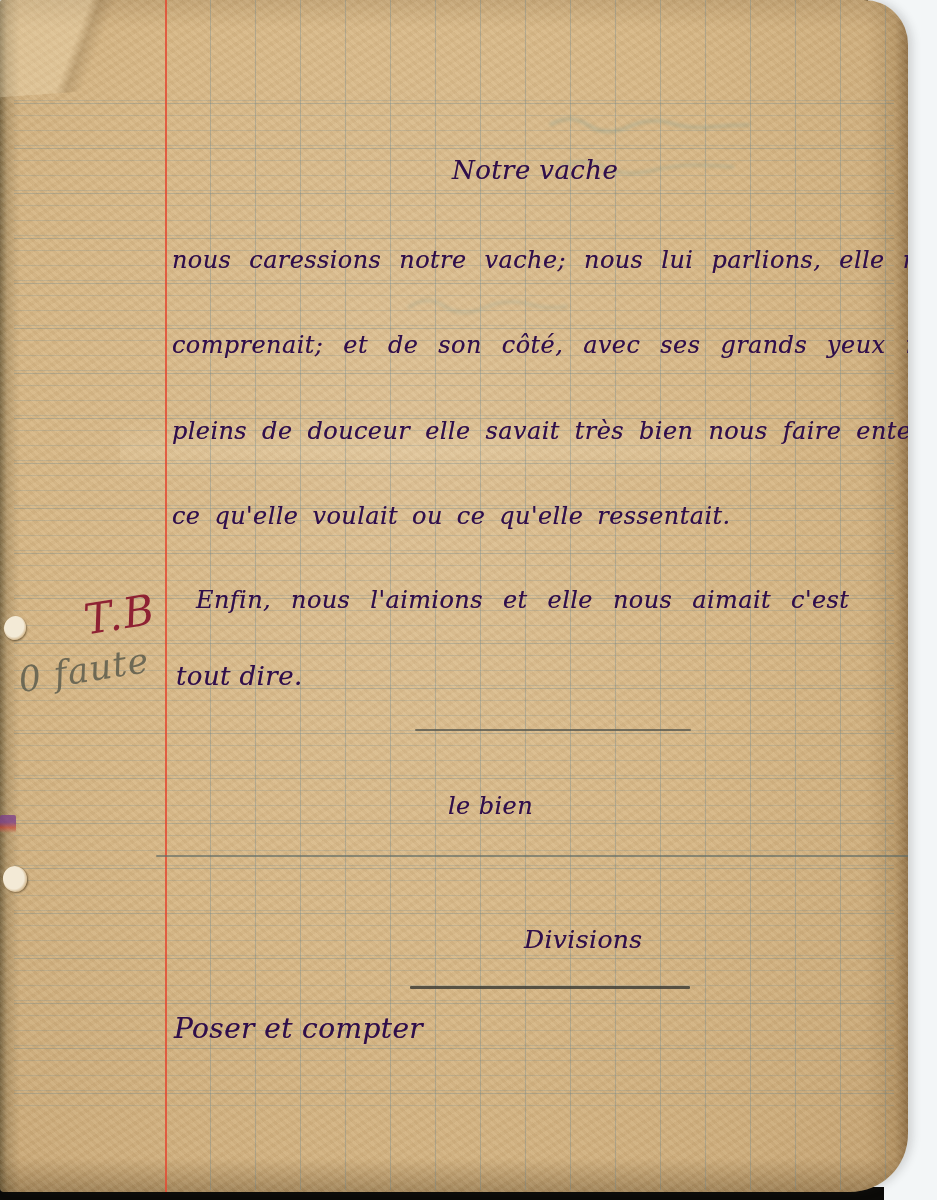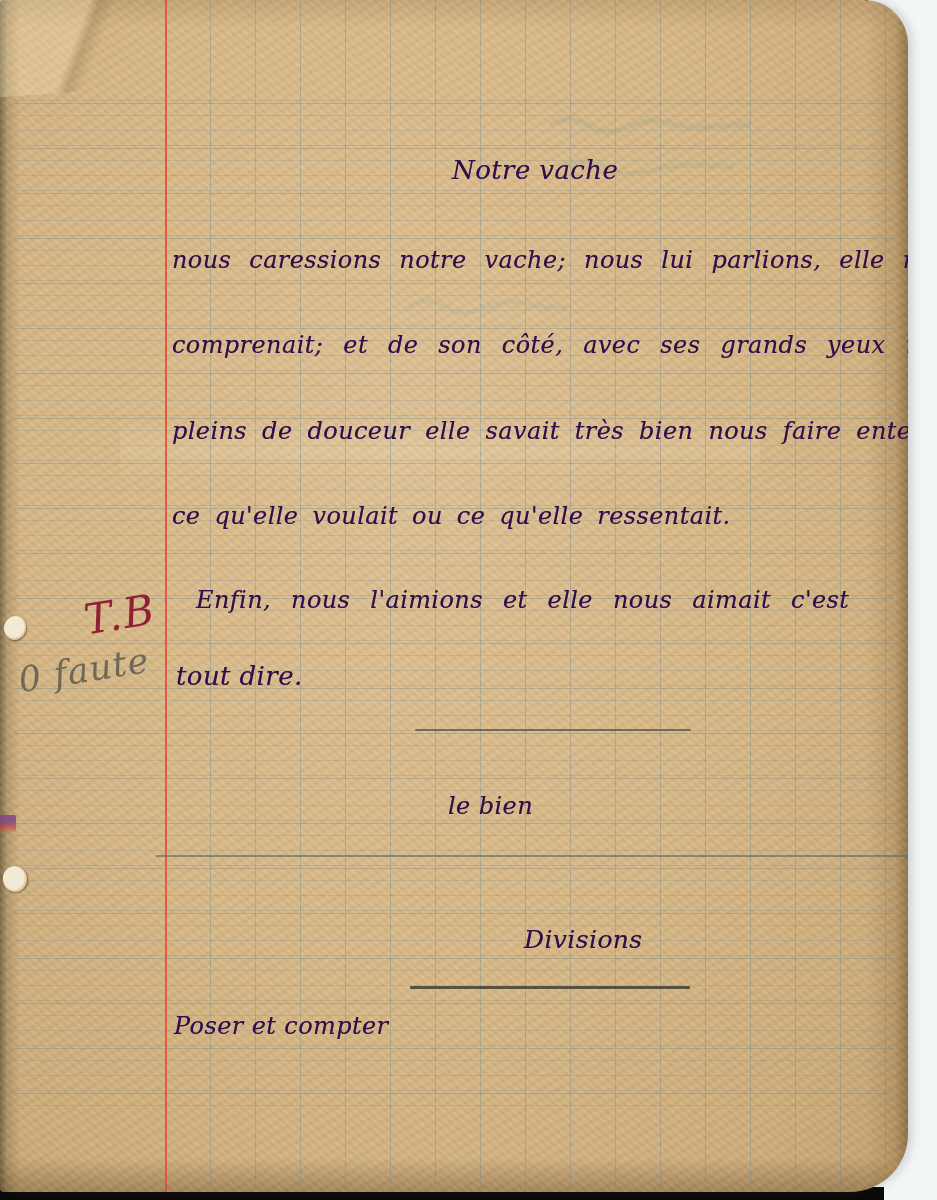--- a/index.html
+++ b/index.html
@@ -74,21 +74,21 @@
   .l1{left:172px;top:246px;font-size:24px;word-spacing:10px;}
   .l2{left:172px;top:331px;font-size:24px;word-spacing:12px;}
   .l3{left:172px;top:417px;font-size:24px;word-spacing:7px;}
   .l4{left:172px;top:502px;font-size:24px;word-spacing:6px;}
   .l5{left:172px;top:586px;font-size:24px;word-spacing:12px;margin-left:24px;}
   .l6{left:176px;top:661px;font-size:26px;}
   .lecon{left:430px;top:752px;font-size:24px;word-spacing:5px;}
   .lait{left:448px;top:792px;font-size:24px;}
   .date{left:428px;top:882px;font-size:25px;}
   .division{left:524px;top:925px;font-size:25px;}
-  .poser{left:174px;top:1012px;font-size:24px;}
+  .poser{left:174px;top:1012px;font-size:28px;}
   .calc{left:164px;top:1054px;font-size:25px;}
 
   .grade{
     position:absolute;left:84px;top:590px;
     font-family:"DejaVu Serif", serif;font-style:italic;
     font-size:42px;color:#8e2133;transform:rotate(-9deg);
     letter-spacing:2px;
   }
   .pencil-note{
     position:absolute;left:18px;top:650px;

